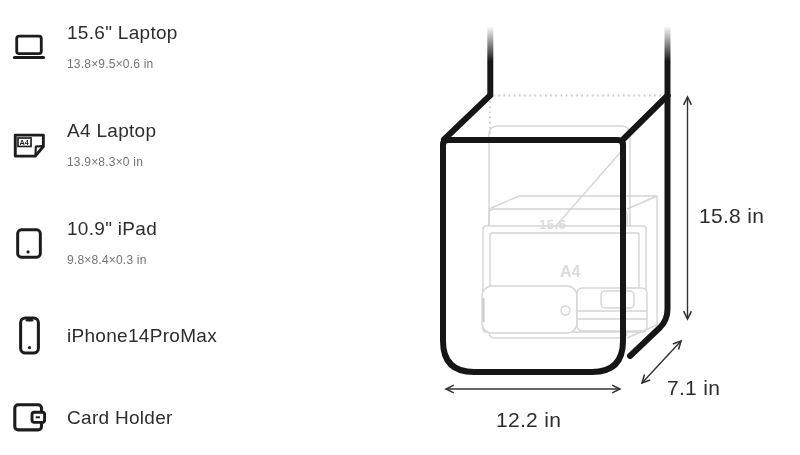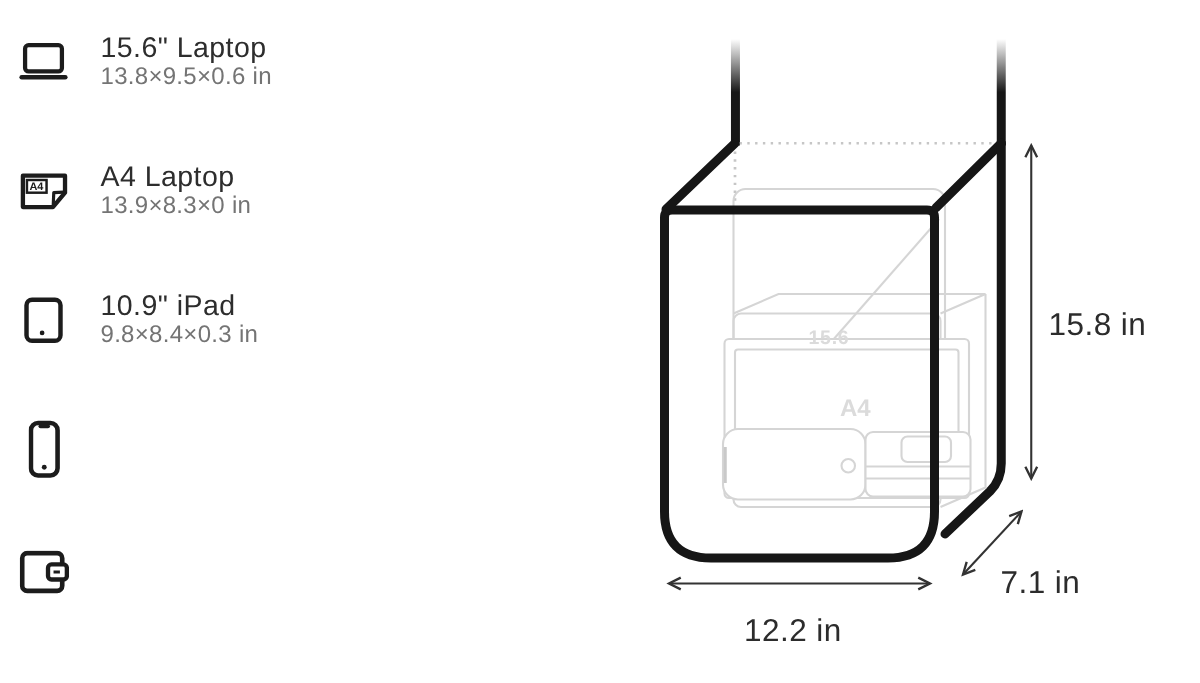--- a/index.html
+++ b/index.html
@@ -10,21 +10,21 @@
   
   .item-list{
     position:absolute;left:0;top:0;width:330px;
     display:flex;flex-direction:column;gap:48px;
     padding:22px 0 0 10px;box-sizing:border-box;
   }
   .item{display:flex;align-items:center;gap:19px;}
   .icon-box{width:38px;display:flex;justify-content:center;align-items:center;flex:0 0 38px;}
   .item-text{display:flex;flex-direction:column;}
   .item-title{font-size:19px;line-height:22px;color:#2d2d2d;letter-spacing:.3px;}
-  .item-dims{font-size:16px;line-height:16px;color:#747474;margin-top:0;letter-spacing:.2px;}
+  .item-dims{font-size:12px;line-height:16px;color:#747474;margin-top:12px;letter-spacing:.2px;}
   
   .bag-svg{position:absolute;left:400px;top:0;width:400px;height:455px;}
   .dim-label{fill:#2c2c2c;font-size:21px;font-family:"Liberation Sans",sans-serif;letter-spacing:.3px;}
   .ghost-label{fill:#dbdbdb;font-weight:700;font-family:"Liberation Sans",sans-serif;}
 </style>
 </head>
 <body>
 
 <div class="stage">
 
@@ -73,32 +73,34 @@
 
     <div class="item">
       <div class="icon-box">
         <svg width="21" height="39" viewBox="0 0 22 40">
           <rect x="1.7" y="1.7" width="18.6" height="36.6" rx="5" fill="none" stroke="#1c1c1c" stroke-width="3.2"></rect>
           <rect x="7" y="2.6" width="8" height="2.8" rx="1.4" fill="#1c1c1c"></rect>
           <circle cx="11" cy="32.6" r="1.7" fill="#1c1c1c"></circle>
         </svg>
       </div>
       <div class="item-text">
+        <div class="item-title">iPhone14ProMax</div>
       </div>
     </div>
 
     <div class="item">
       <div class="icon-box">
         <svg width="33" height="29" viewBox="0 0 34 30">
           <rect x="1.8" y="1.8" width="27.6" height="26" rx="3.5" fill="none" stroke="#1c1c1c" stroke-width="3.2"></rect>
           <rect x="19.6" y="9.6" width="13" height="10.4" rx="2.4" fill="#fff" stroke="#1c1c1c" stroke-width="3"></rect>
           <path d="M23.4,14.8 h4.4" stroke="#1c1c1c" stroke-width="2"></path>
         </svg>
       </div>
       <div class="item-text">
+        <div class="item-title">Card Holder</div>
       </div>
     </div>
 
   </div>
 
   <svg class="bag-svg" viewBox="400 0 400 455">
     <defs>
       <linearGradient id="strapFade" gradientUnits="userSpaceOnUse" x1="0" y1="97" x2="0" y2="26">
         <stop offset="0" stop-color="#161616"></stop>
         <stop offset="0.5" stop-color="#161616"></stop>

